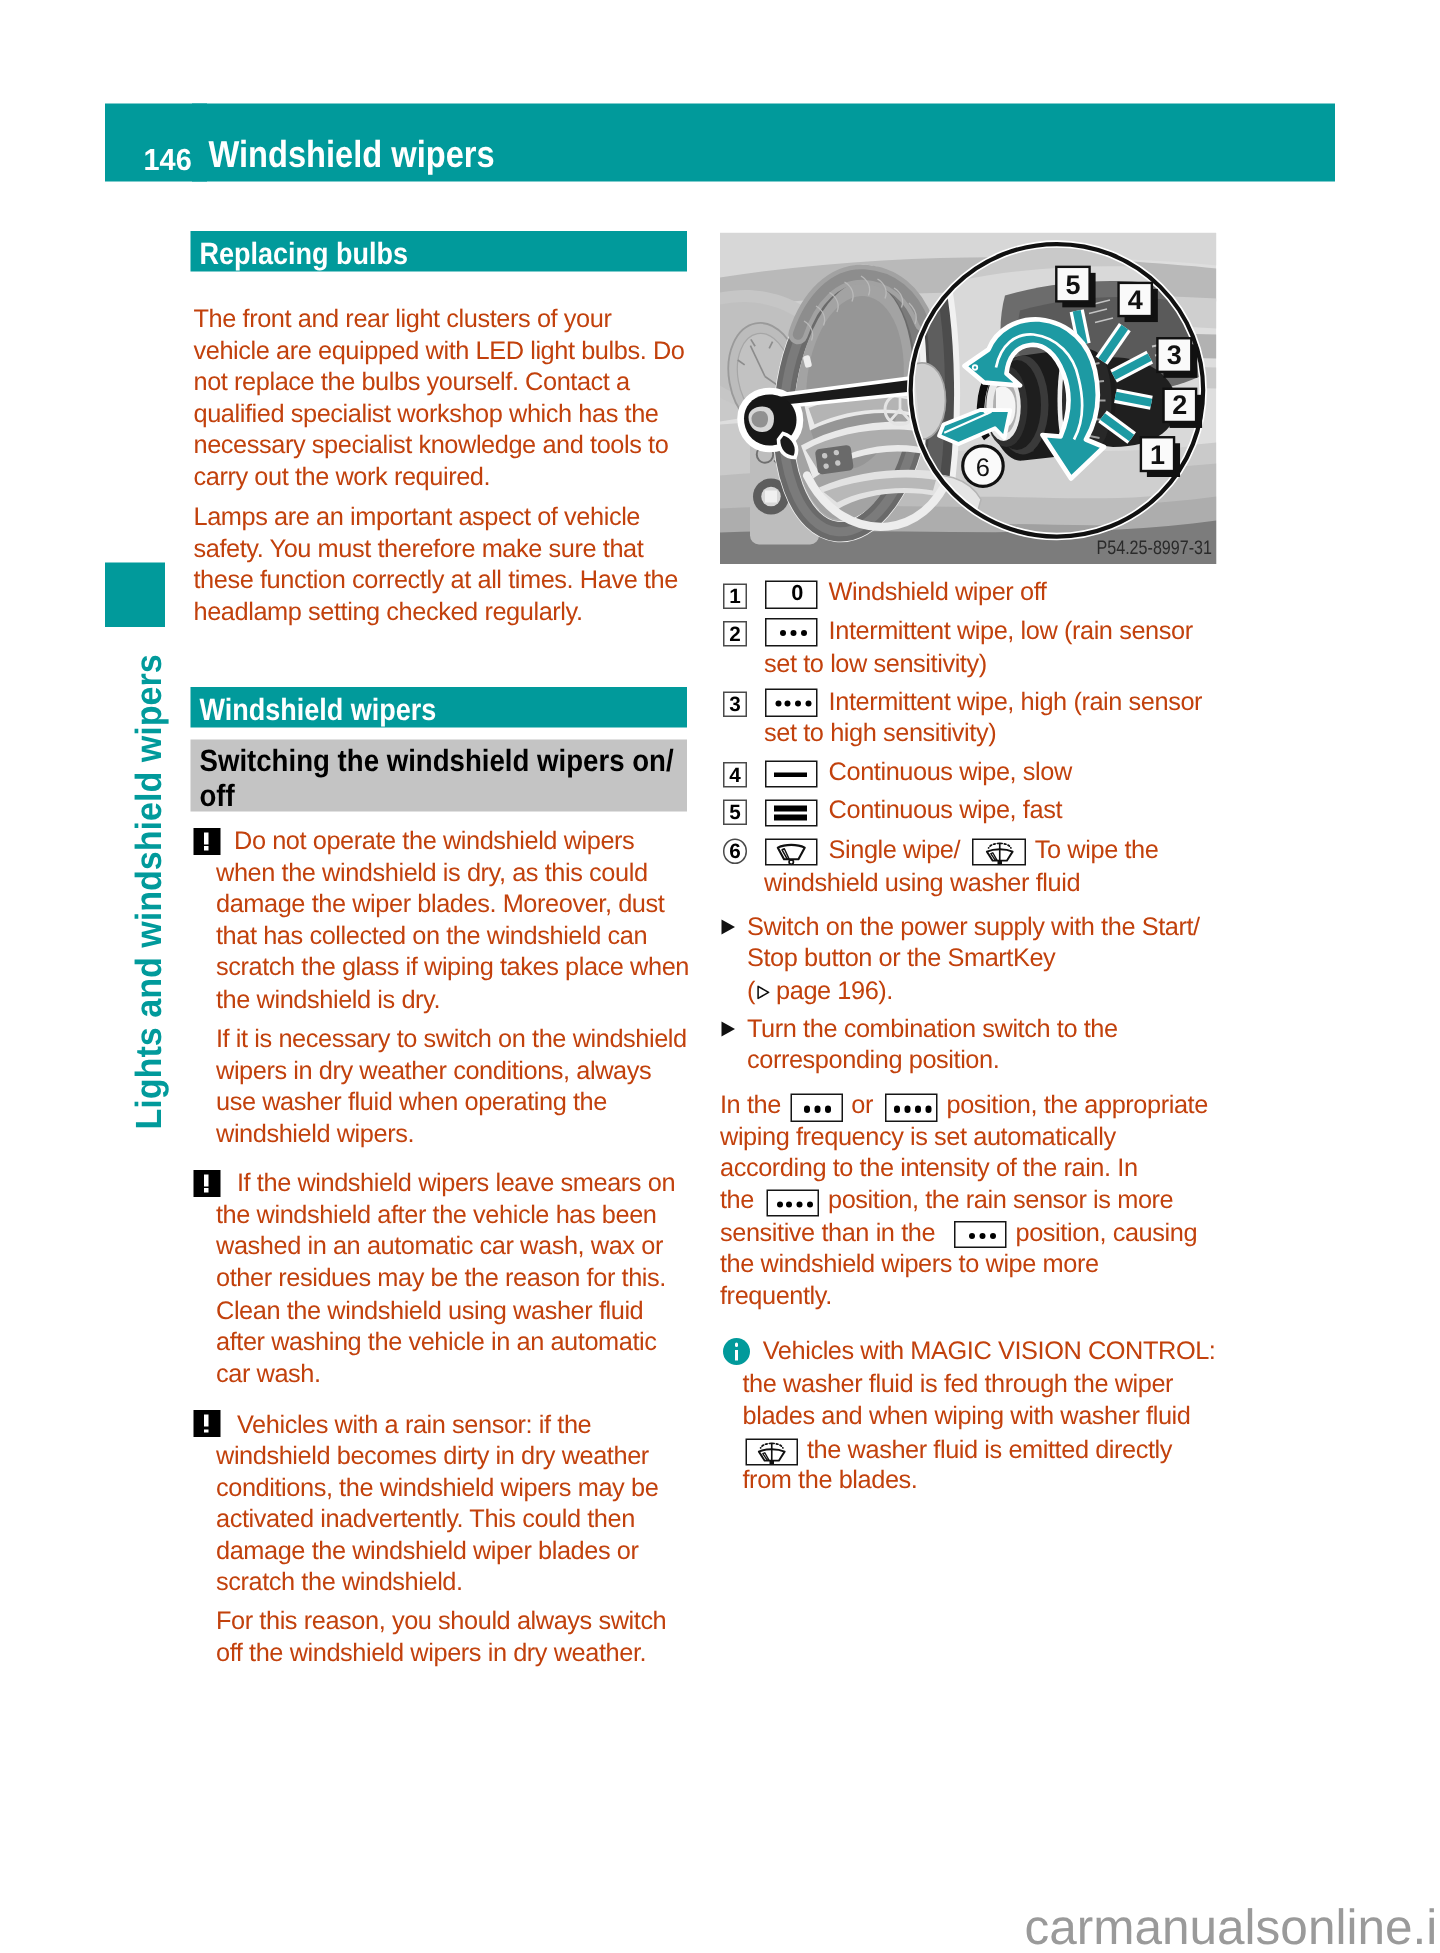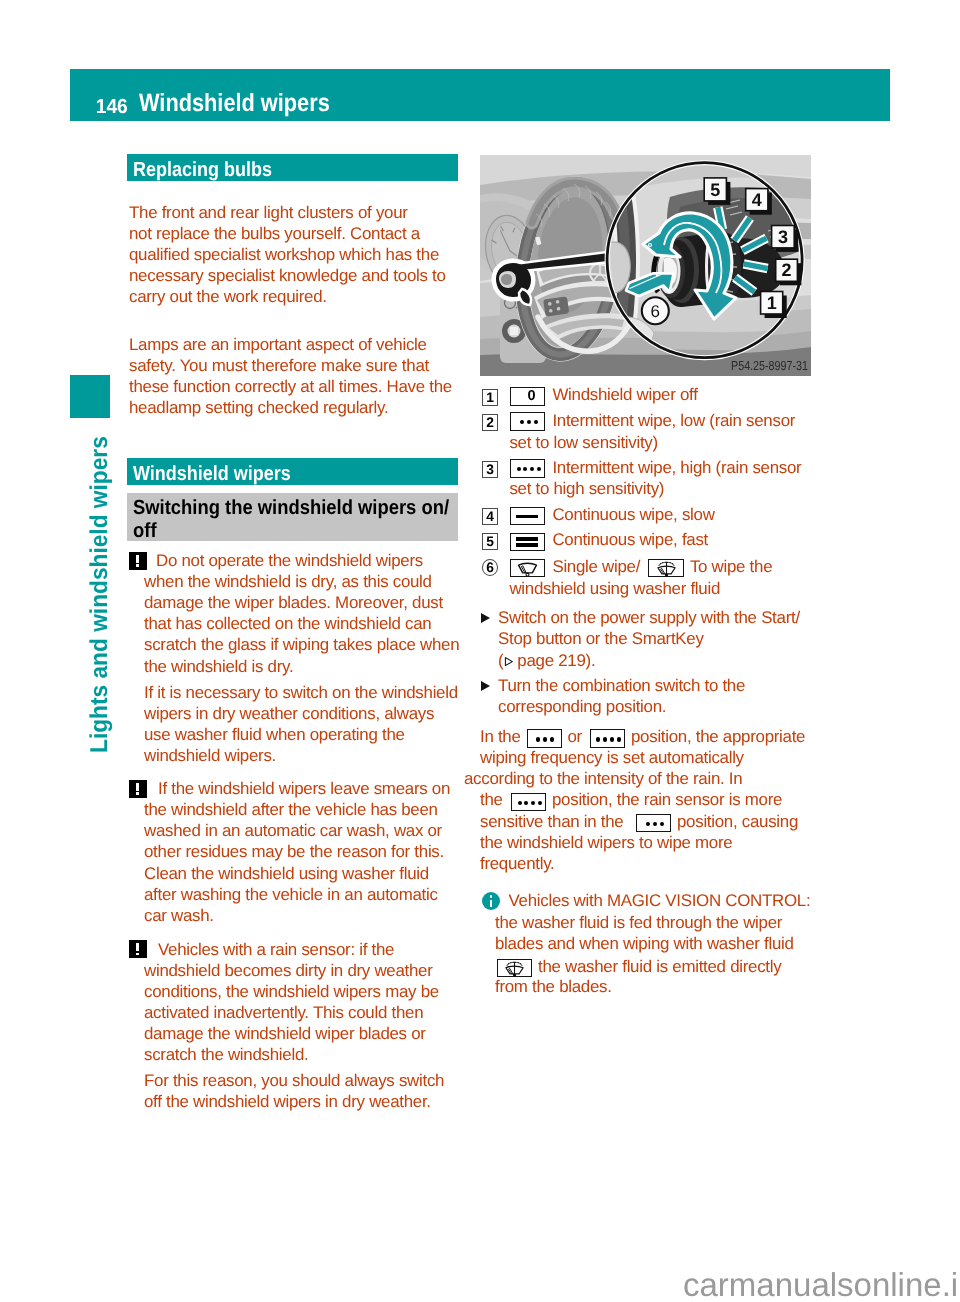--- a/index.html
+++ b/index.html
@@ -60,20 +60,21 @@
 
   <div class="tab-sq"></div>
   <div class="tab-txt">Lights and windshield wipers</div>
 
   <div class="sec-teal" style="top:154px">
       <span>Replacing bulbs</span>
     </div>
 
   <div class="txt" style="left:129px;top:201.5px">
       <span class="ln">The front and rear light clusters of your</span>
+      <span class="ln">vehicle are equipped with LED light bulbs. Do</span>
       <span class="ln">not replace the bulbs yourself. Contact a</span>
       <span class="ln">qualified specialist workshop which has the</span>
       <span class="ln">necessary specialist knowledge and tools to</span>
       <span class="ln">carry out the work required.</span>
     </div>
   <div class="txt" style="left:129px;top:333.6px">
       <span class="ln">Lamps are an important aspect of vehicle</span>
       <span class="ln">safety. You must therefore make sure that</span>
       <span class="ln">these function correctly at all times. Have the</span>
       <span class="ln">headlamp setting checked regularly.</span>
@@ -456,21 +457,21 @@
     </div>
 
   <div class="tri" style="left:480.6px;top:612.8px"></div>
   <div class="txt" style="left:498px;top:607.3px">
       <span class="ln">Switch on the power supply with the Start/</span>
       <span class="ln">Stop button or the SmartKey</span>
     </div>
   <div class="txt" style="left:498px;top:649.5px">
       <span class="ln"><span>(</span><svg width="10" height="11" viewBox="0 0 10 11" style="display:inline-block;vertical-align:-1px;margin:0 3px 0 1px">
           <path d="M1.4 1.6 L8.4 5.6 L1.4 9.6 Z" fill="none" stroke="#111" stroke-width="1.05" stroke-linejoin="round"></path>
-        </svg><span>page 219).</span></span>
+        </svg><span>page 196).</span></span>
     </div>
   <div class="tri" style="left:480.6px;top:680.6px"></div>
   <div class="txt" style="left:498px;top:675.1px">
       <span class="ln">Turn the combination switch to the</span>
       <span class="ln">corresponding position.</span>
     </div>
 
   <div class="txt" style="left:480px;top:726.1px">
     <span class="ln"><span>In the</span></span>
   </div>
@@ -487,21 +488,21 @@
       <span class="dot" style="left:12.3px"></span>
       <span class="dot" style="left:19.1px"></span>
       <span class="dot" style="left:25.9px"></span>
   </div>
   <div class="txt" style="left:631px;top:726.1px">
       <span class="ln">position, the appropriate</span>
     </div>
   <div class="txt" style="left:480px;top:747.2px">
       <span class="ln">wiping frequency is set automatically</span>
     </div>
-  <div class="txt" style="left:464px;top:768.3px">
+  <div class="txt" style="left:480px;top:768.3px">
       <span class="ln">according to the intensity of the rain. In</span>
     </div>
   <div class="txt" style="left:480px;top:789.4px">
       <span class="ln">the</span>
     </div>
   <div class="symbox" style="left:511px;top:792.7px">
     <span class="dot" style="left:5.5px"></span>
       <span class="dot" style="left:12.3px"></span>
       <span class="dot" style="left:19.1px"></span>
       <span class="dot" style="left:25.9px"></span>

